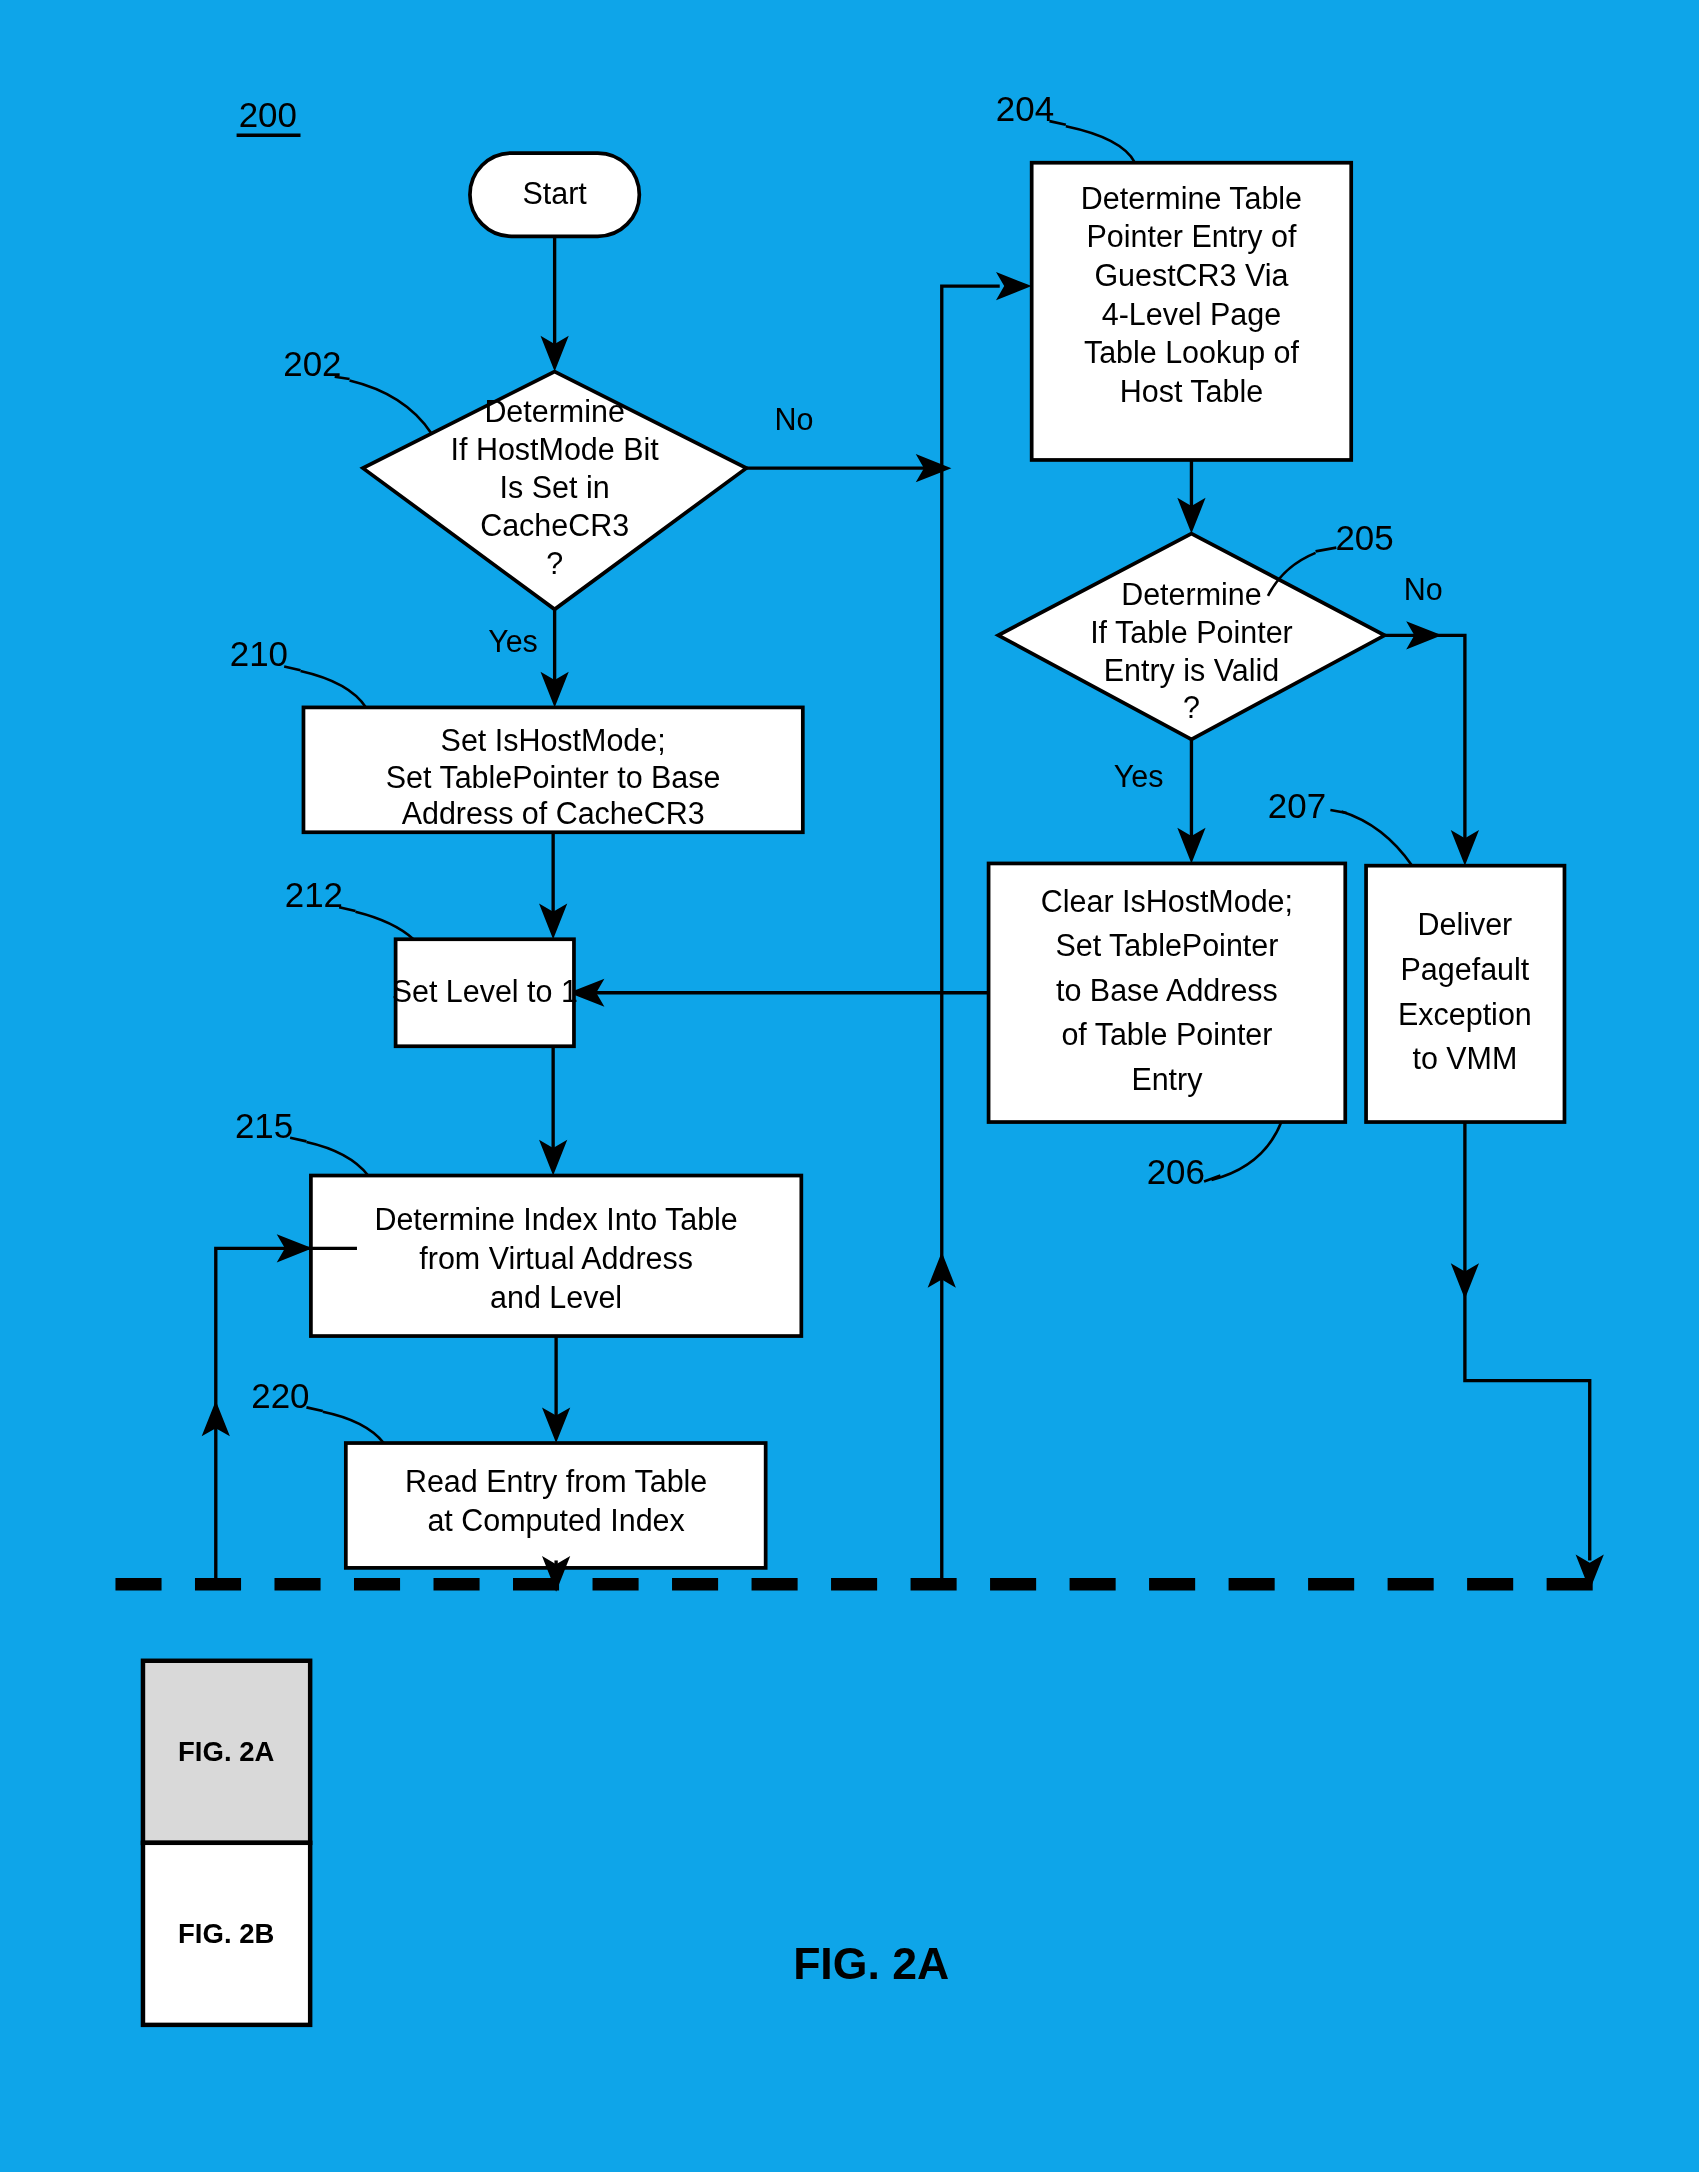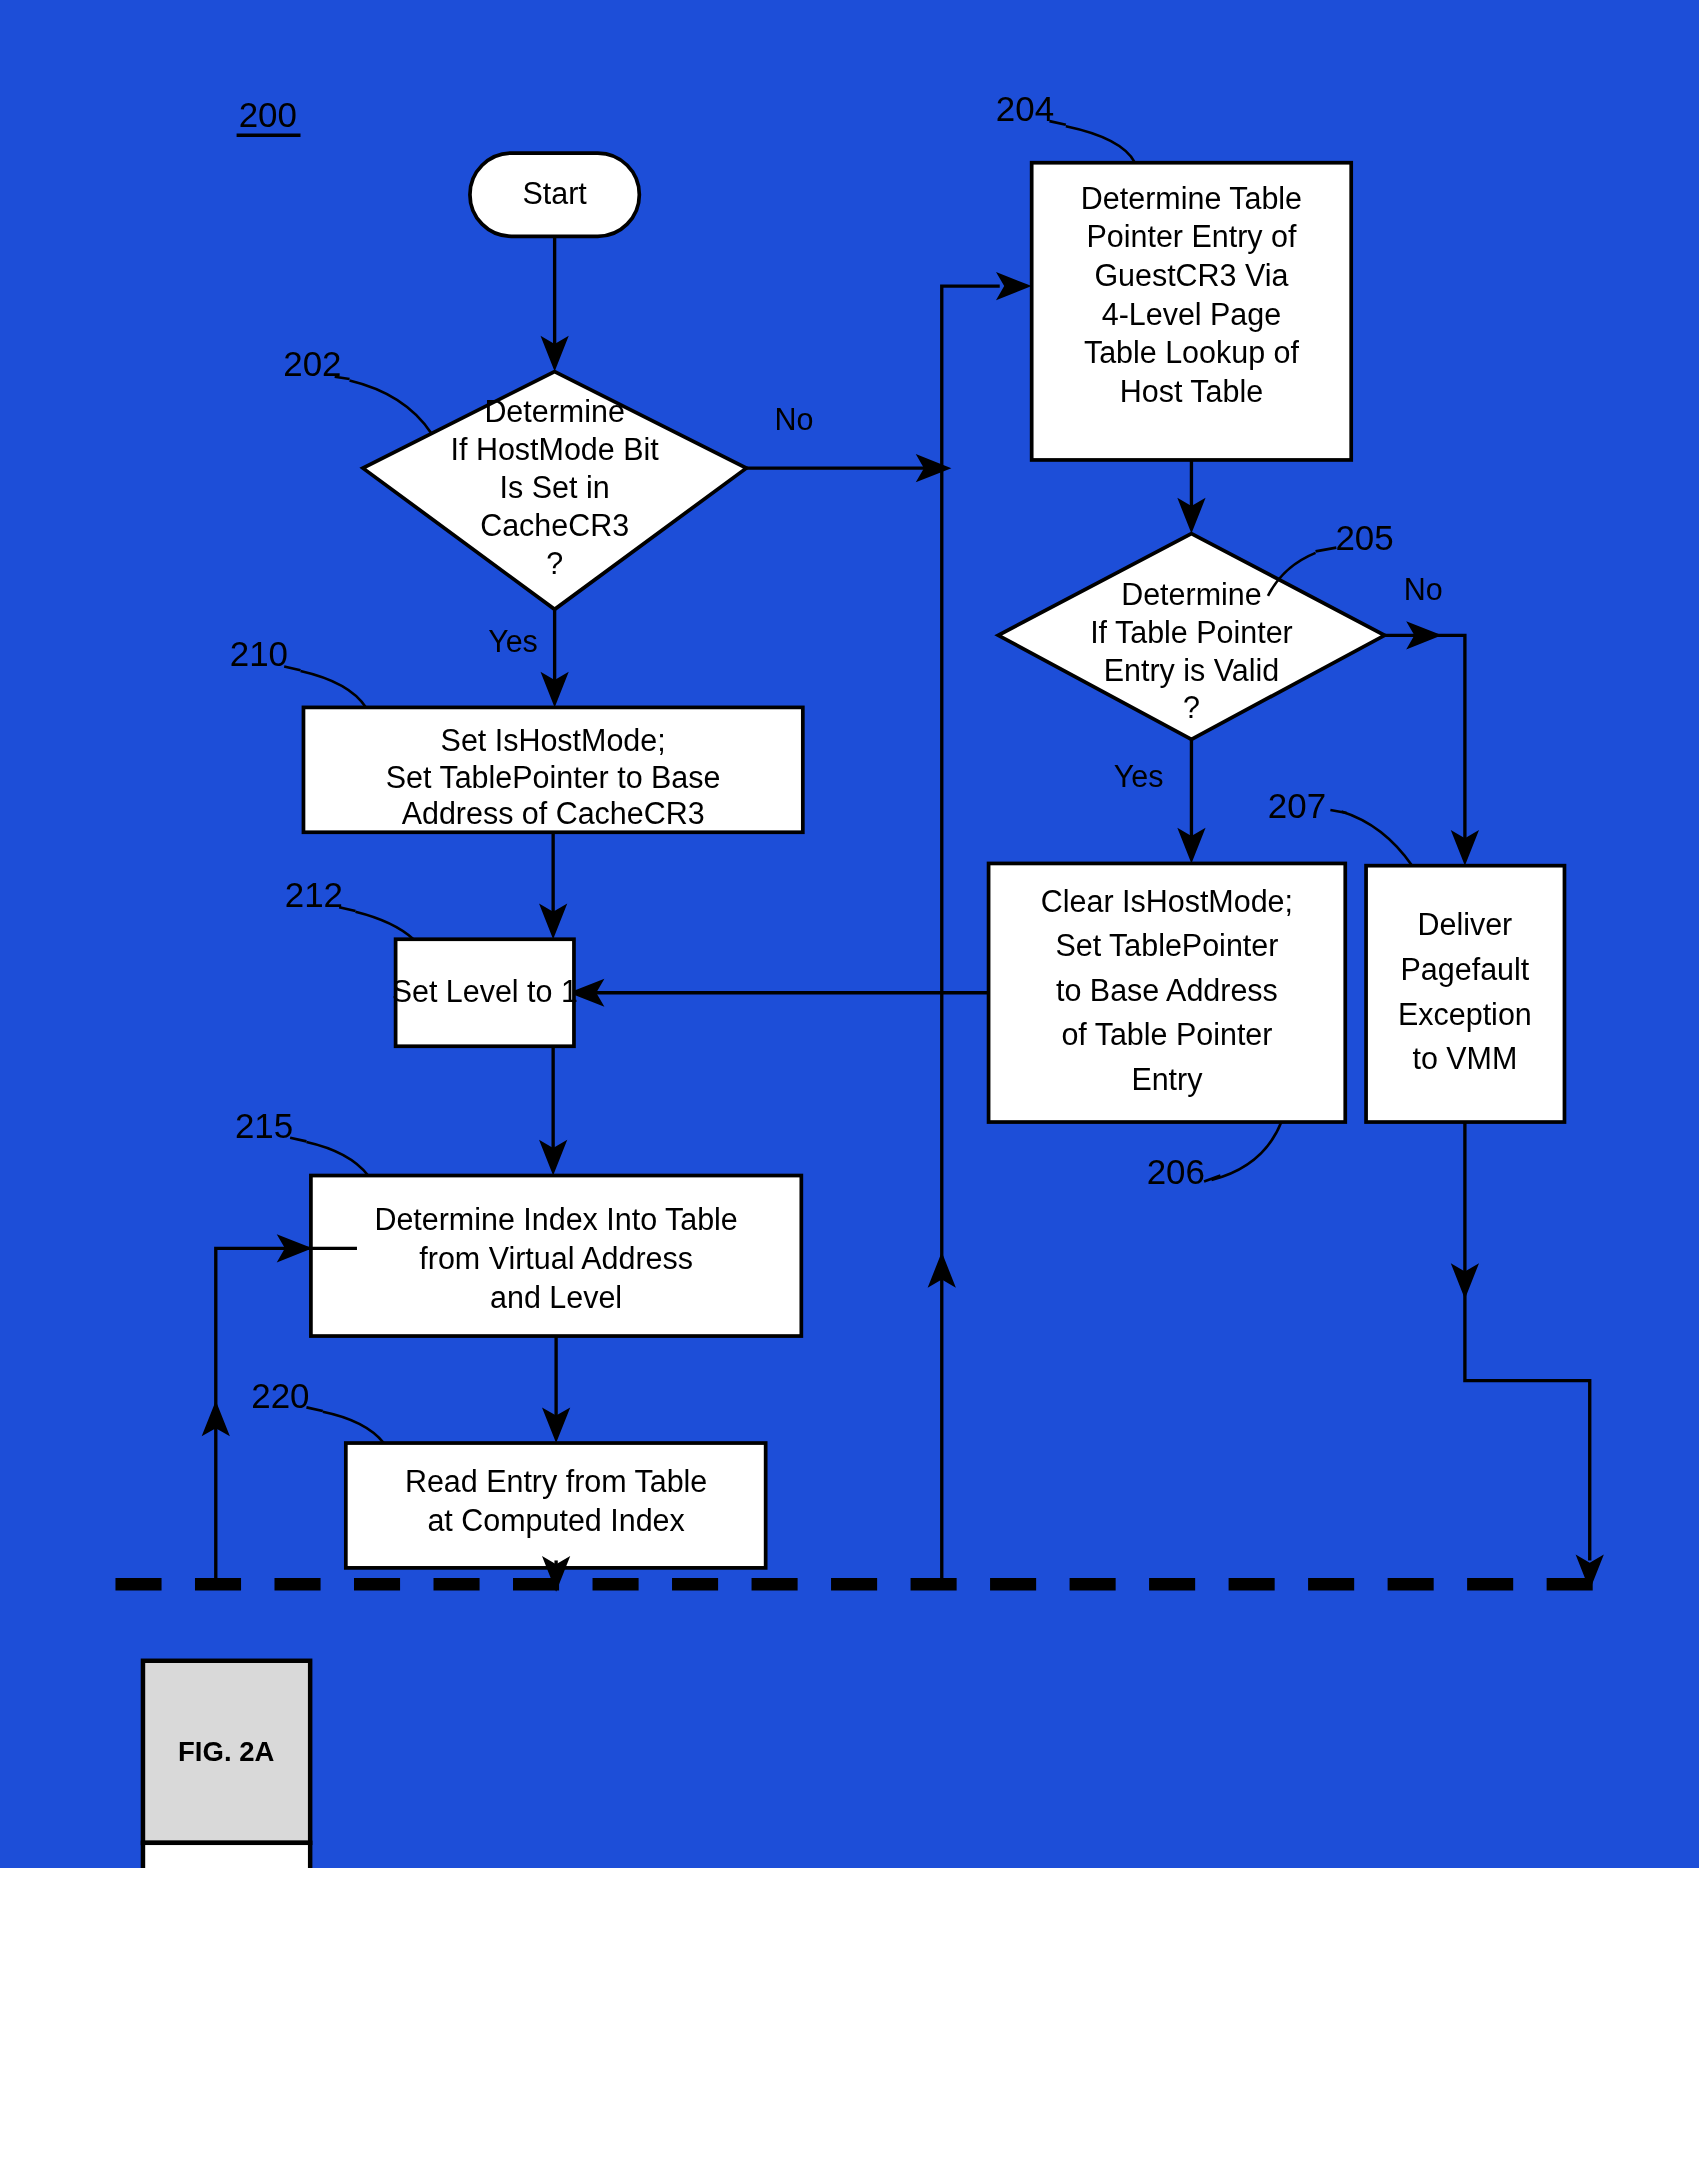--- a/index.html
+++ b/index.html
@@ -3,22 +3,22 @@
 <meta charset="utf-8">
 <style>
   html, body {
     margin: 0;
     padding: 0;
     background: #ffffff;
   }
   #page {
     position: relative;
     width: 1700px;
-    height: 1868px;
-    background: #1d4ed8;
+    height: 2172px;
+    background: #0ea5e9;
     font-family: "Liberation Sans", sans-serif;
     overflow: hidden;
   }
   #figure-svg {
     position: absolute;
     left: 0;
     top: 0;
     width: 1700px;
     height: 2172px;
   }

